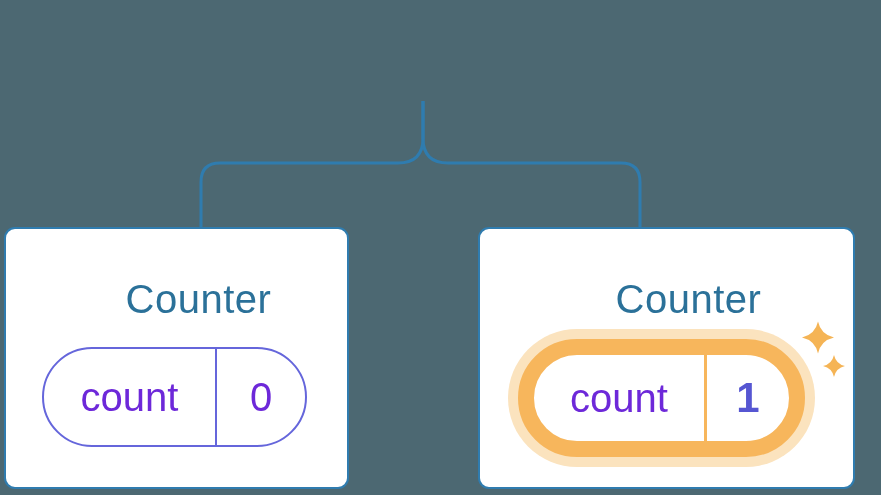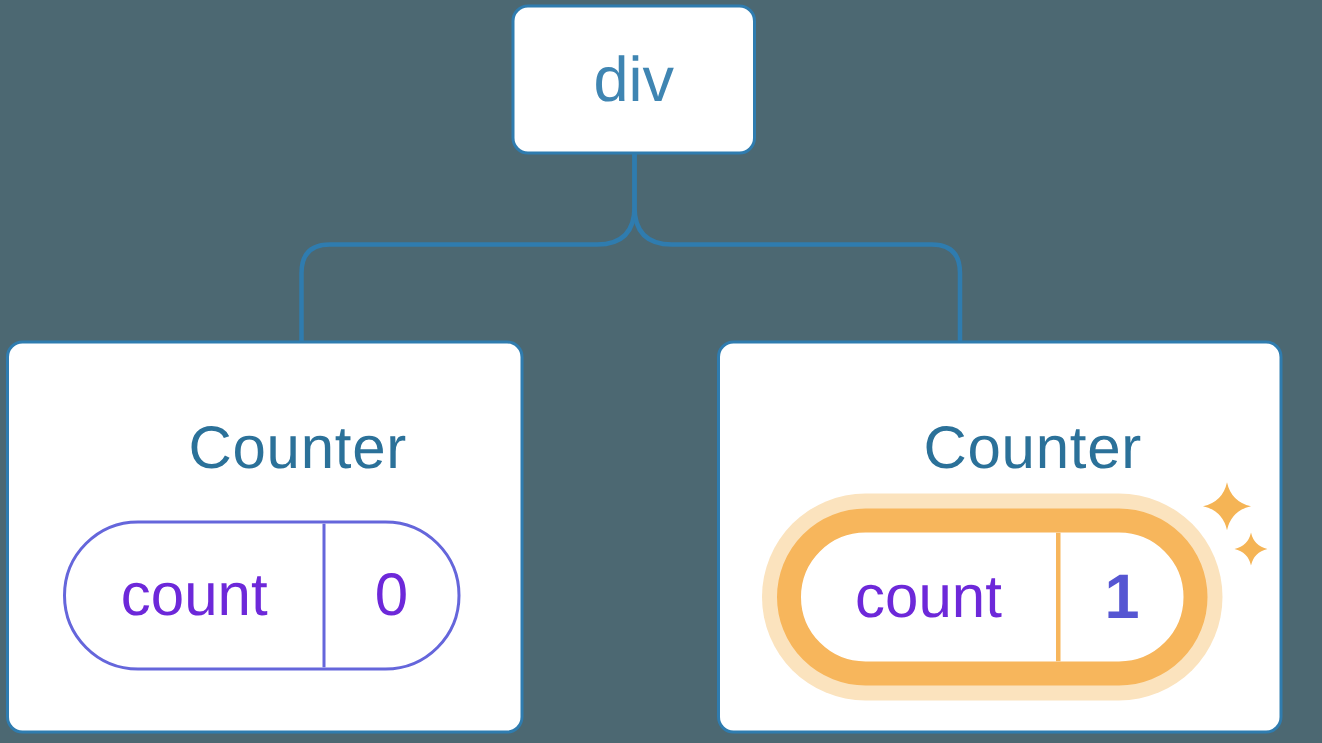--- a/index.html
+++ b/index.html
@@ -56,23 +56,20 @@
 </head>
 <body>
 
 <div class="stage">
 
   <svg class="connector" width="881" height="495" viewBox="0 0 881 495">
     <path d="M423,101 L423,138 Q423,163 398,163 L220,163 Q201,163 201,182 L201,228" fill="none" stroke="#2F7CAF" stroke-width="3"></path>
     <path d="M423,101 L423,138 Q423,163 448,163 L621,163 Q640,163 640,182 L640,228" fill="none" stroke="#2F7CAF" stroke-width="3"></path>
   </svg>
 
-  <div class="node root-node">
-    <span class="root-label">div</span>
-  </div>
 
   <div class="node counter-box counter-left">
     <div class="counter-title">Counter</div>
     <div class="pill pill-plain">
       <div class="pill-key">count</div>
       <div class="pill-divider"></div>
       <div class="pill-value">0</div>
     </div>
   </div>
 

